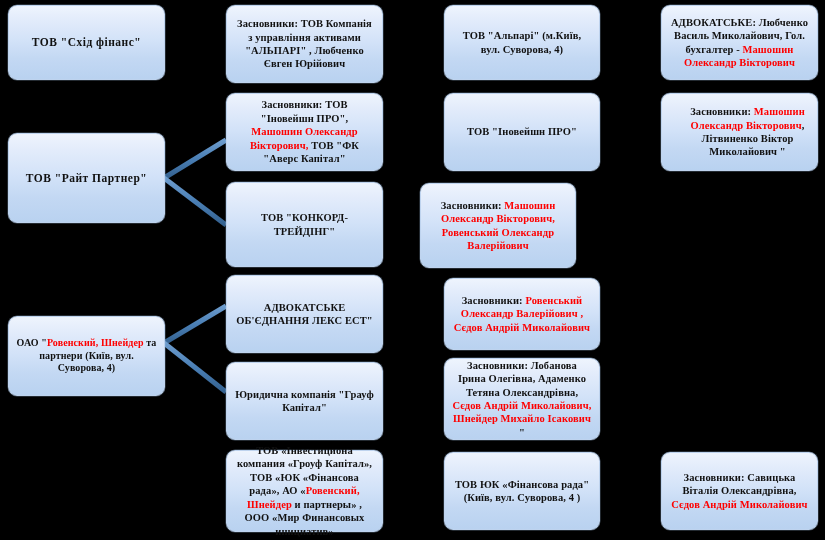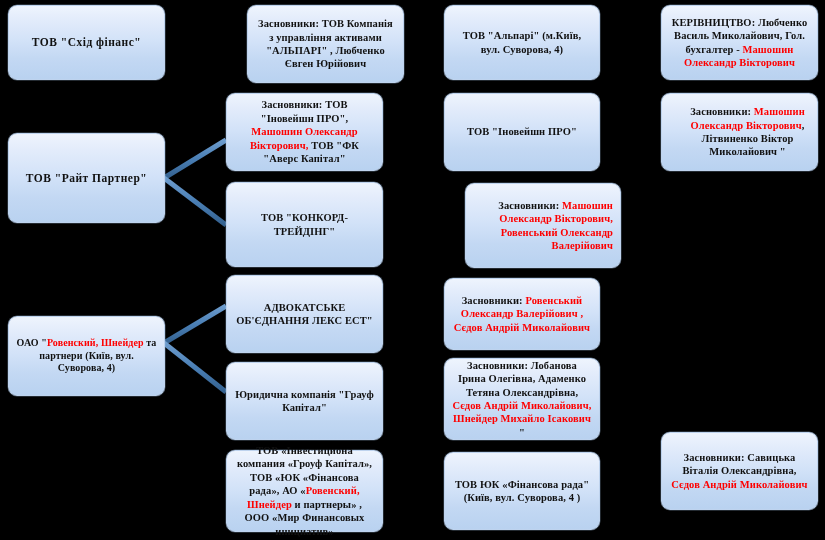--- a/index.html
+++ b/index.html
@@ -93,21 +93,21 @@
 
   <div class="node serif-en" style="left:8px; top:133px; width:157px; height:90px;">
     <span class="txt"><span>ТОВ "Райт Партнер"</span></span>
   </div>
 
   <div class="node small" style="left:8px; top:316px; width:157px; height:80px;">
     <span class="txt"><span>ОАО "</span><span class="r">Ровенский, Шнейдер</span><span> та партнери (Київ, вул. Суворова, 4)</span></span>
   </div>
 
 
-  <div class="node" style="left:226px; top:5px; width:157px; height:78px;margin-left:21px;">
+  <div class="node" style="left:226px; top:5px; width:157px; height:78px;">
     <span class="txt"><span>Засновники: ТОВ Компанія з управління активами "АЛЬПАРІ" , Любченко Євген Юрійович</span></span>
   </div>
 
   <div class="node" style="left:226px; top:93px; width:157px; height:78px;">
     <span class="txt"><span>Засновники: ТОВ "Іновейшн ПРО",  </span><span class="r">Машошин Олександр Вікторович,</span><span> ТОВ "ФК "Аверс Капітал"</span></span>
   </div>
 
   <div class="node" style="left:226px; top:182px; width:157px; height:85px;">
     <span class="txt"><span>ТОВ "КОНКОРД-ТРЕЙДІНГ"</span></span>
   </div>
@@ -125,41 +125,41 @@
   </div>
 
   <div class="node" style="left:444px; top:5px; width:156px; height:75px;">
     <span class="txt"><span>ТОВ "Альпарі" (м.Київ, вул. Суворова, 4)</span></span>
   </div>
 
   <div class="node" style="left:444px; top:93px; width:156px; height:78px;">
     <span class="txt"><span>ТОВ "Іновейшн ПРО"</span></span>
   </div>
 
-  <div class="node" style="left:465px; top:183px; width:156px; height:85px;text-align:right;">
+  <div class="node" style="left:420px; top:183px; width:156px; height:85px;">
     <span class="txt"><span>Засновники: </span><span class="r">Машошин Олександр Вікторович,</span><span> </span><span class="r">Ровенський Олександр Валерійович</span></span>
   </div>
 
   <div class="node" style="left:444px; top:278px; width:156px; height:72px;align-items:center;">
     <span class="txt"><span>Засновники: </span><span class="r">Ровенський Олександр Валерійович , Сєдов Андрій Миколайович</span></span>
   </div>
 
   <div class="node" style="left:444px; top:358px; width:156px; height:82px;justify-content:flex-end;">
     <span class="txt"><span>Засновники: Лобанова Ірина Олегівна, Адаменко Тетяна Олександрівна, </span><span class="r">Сєдов Андрій Миколайович, Шнейдер Михайло Ісакович</span><span> "</span></span>
   </div>
 
   <div class="node" style="left:444px; top:452px; width:156px; height:78px;">
     <span class="txt"><span>ТОВ ЮК «Фінансова рада" (Київ, вул. Суворова, 4 )</span></span>
   </div>
 
   <div class="node" style="left:661px; top:5px; width:157px; height:75px;">
-    <span class="txt"><span>КЕРІВНИЦТВО: Любченко Василь Миколайович, Гол. бухгалтер - </span><span class="r">Машошин Олександр Вікторович</span></span>
+    <span class="txt"><span>АДВОКАТСЬКЕ: Любченко Василь Миколайович, Гол. бухгалтер - </span><span class="r">Машошин Олександр Вікторович</span></span>
   </div>
 
   <div class="node" style="left:661px; top:93px; width:157px; height:78px;padding-left:23px;">
     <span class="txt"><span>Засновники: </span><span class="r">Машошин Олександр Вікторович</span><span>, Літвиненко Віктор Миколайович "</span></span>
   </div>
 
-  <div class="node" style="left:661px; top:432px; width:157px; height:78px;">
+  <div class="node" style="left:661px; top:452px; width:157px; height:78px;">
     <span class="txt"><span>Засновники: Савицька Віталія Олександрівна, </span><span class="r">Сєдов Андрій Миколайович</span></span>
   </div>
 
 </div>
 
 </body></html>

